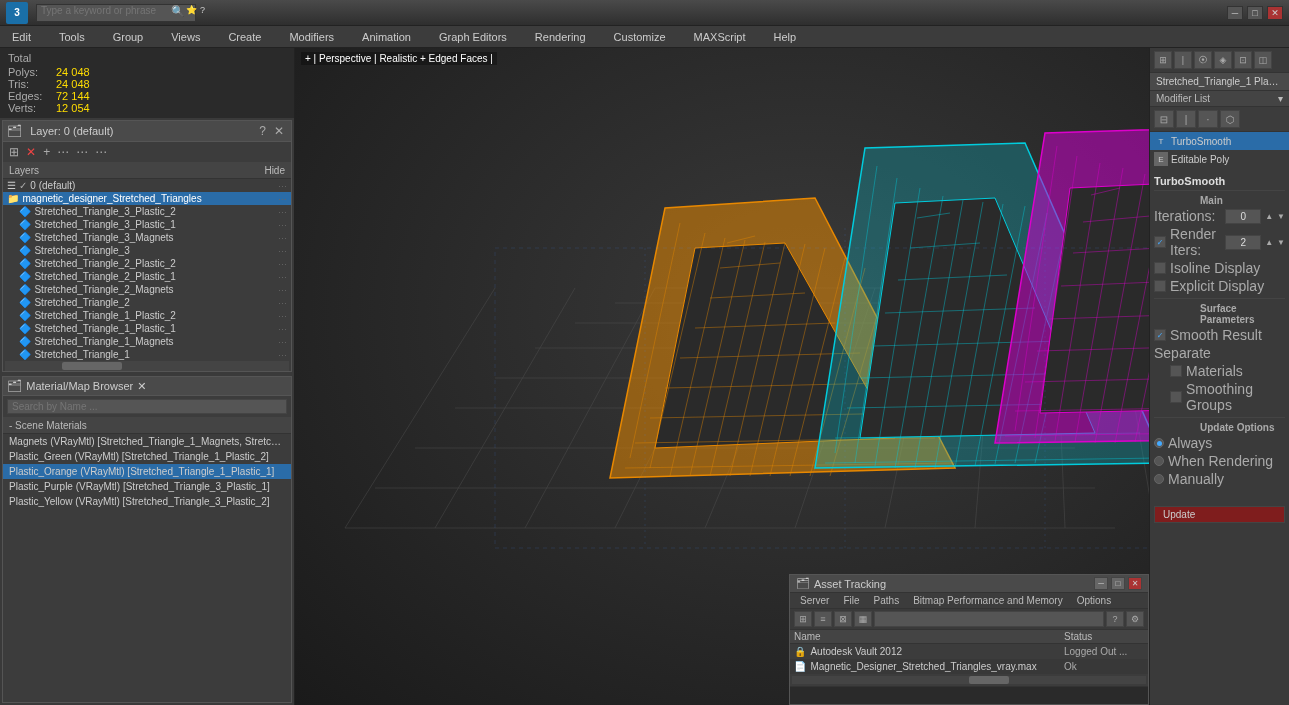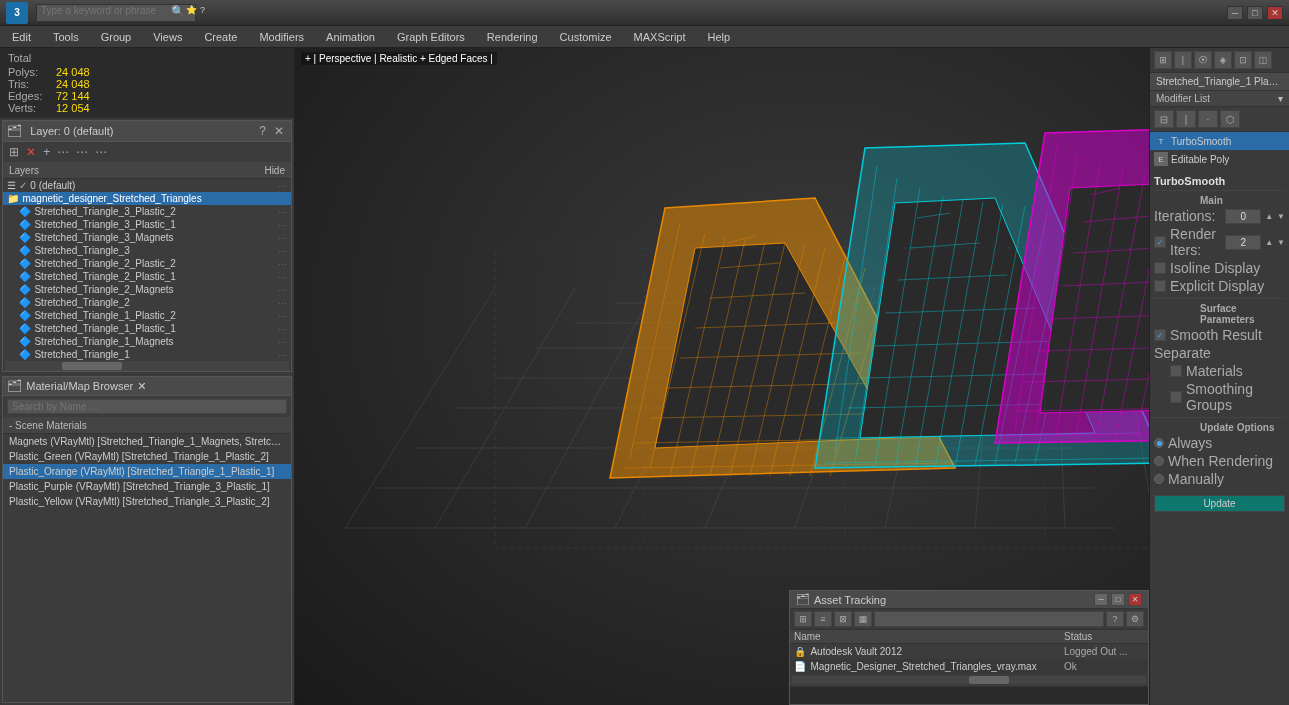--- a/index.html
+++ b/index.html
@@ -76,21 +76,21 @@
     }
 
     
     #menu-bar {
       height: 22px;
       background: #3c3c3c;
       display: flex;
       align-items: center;
       padding: 0 4px;
       border-bottom: 1px solid #222;
-      gap: 6px;
+      gap: 12px;
     }
     #menu-bar .menu-item {
       padding: 2px 8px;
       cursor: pointer;
       color: #ccc;
       font-size: 11px;
     }
 
     
     #main-layout {
@@ -320,23 +320,23 @@
       width: 10px; height: 10px; border-radius: 50%;
       border: 1px solid #666; background: #555;
       display: flex; align-items: center; justify-content: center;
       cursor: pointer; flex-shrink: 0;
     }
     .prop-radio.selected::after {
       content: ''; width: 5px; height: 5px;
       border-radius: 50%; background: #4af;
     }
     .prop-btn {
-      background: #0f766e; border: 1px solid #444;
+      background: #7f1d1d; border: 1px solid #444;
       color: #ccc; font-size: 10px; padding: 2px 8px;
-      cursor: pointer; width: 100%; text-align: center; margin-top: 8px;
+      cursor: pointer; width: 100%; text-align: left; margin-top: 19px;
     }
     .separator-props { height: 1px; background: #444; margin: 4px 0; }
 
     
     #asset-tracking {
       position: absolute;
       bottom: 0; right: 0;
       width: 360px;
       background: #3c3c3c;
       border: 1px solid #555;
@@ -603,20 +603,27 @@
       <div id="asset-tracking">
         <div class="win-title">
           <span>🗂</span>
           <span>Asset Tracking</span>
           <div class="win-btns">
             <div class="win-btn2">─</div>
             <div class="win-btn2">□</div>
             <div class="win-btn2 close2">✕</div>
           </div>
         </div>
+        <div class="at-menu">
+          <span>Server</span>
+          <span>File</span>
+          <span>Paths</span>
+          <span>Bitmap Performance and Memory</span>
+          <span>Options</span>
+        </div>
         <div class="at-toolbar">
           <span>⊞</span>
           <span>≡</span>
           <span>⊠</span>
           <span>▦</span>
           <span style="flex:1"></span>
           <span>?</span>
           <span>⚙</span>
         </div>
         <div class="at-col-header">

